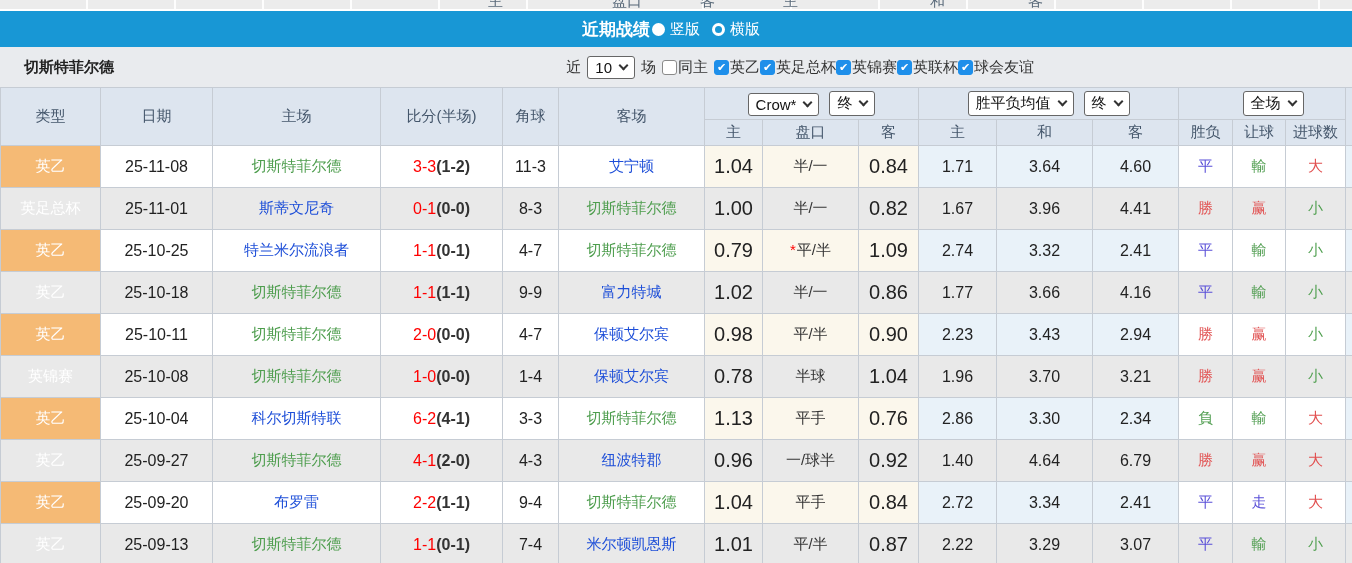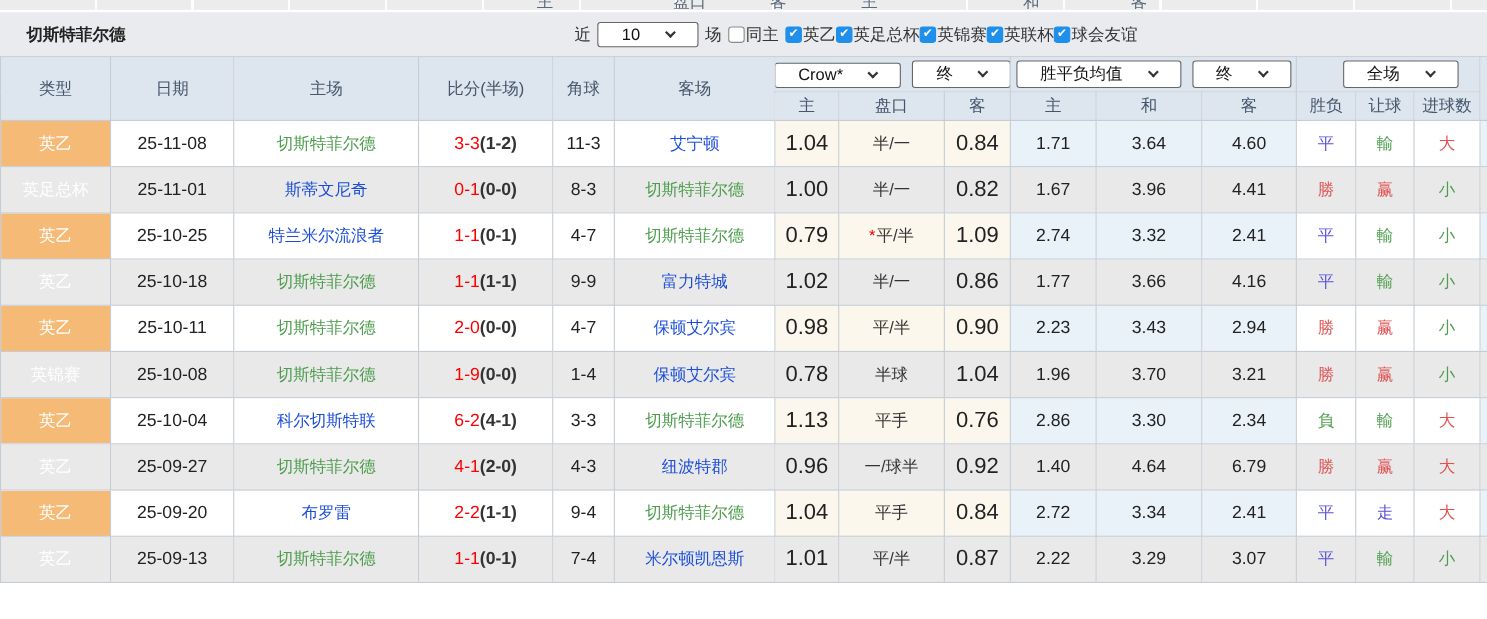--- a/index.html
+++ b/index.html
@@ -20,21 +20,21 @@
   .radio.ring { border:3px solid #fff; background:transparent; }
   .radio-label { color:#fff; font-size:15px; margin:0 10px 0 5px; }
 
   
   .filter-bar { height:40px; background:#e9ebee; display:flex; align-items:center;
     justify-content:space-between; padding-left:24px; }
   .team-name { font-weight:bold; font-size:15px; color:#222; }
   .controls { display:flex; align-items:center; gap:6px; font-size:15px; color:#333; margin-right:318px; }
 
   .sel { display:inline-flex; align-items:center; background:#fff; border:1px solid #666;
-    border-radius:3px; padding:2px 21px; font-size:15px; color:#111; gap:24px; white-space:nowrap; }
+    border-radius:3px; padding:2px 7px; font-size:15px; color:#111; gap:8px; white-space:nowrap; }
   .chev { width:7px; height:7px; border-left:2px solid #333; border-bottom:2px solid #333;
     transform:rotate(-45deg); display:inline-block; margin-top:-4px; }
 
   .cbwrap { display:inline-flex; align-items:center; gap:1px; }
   .cb { width:15px; height:15px; border-radius:3px; display:inline-flex; align-items:center;
     justify-content:center; font-size:11px; line-height:1; }
   .cb.on  { background:#1e8fea; color:#fff; border:1px solid #1e8fea; }
   .cb.off { background:#fff; border:1px solid #8a8a8a; }
 
   
@@ -70,20 +70,27 @@
 
   <div class="top-strip">
       <span style="left: 488px;">主</span>
       <span style="left: 612px;">盘口</span>
       <span style="left: 700px;">客</span>
       <span style="left: 783px;">主</span>
       <span style="left: 930px;">和</span>
       <span style="left: 1028px;">客</span>
     </div>
 
+  <div class="title-bar">
+    <span class="title">近期战绩</span>
+    <span class="radio filled"></span>
+    <span class="radio-label">竖版</span>
+    <span class="radio ring"></span>
+    <span class="radio-label">横版</span>
+  </div>
 
   <div class="filter-bar">
     <span class="team-name">切斯特菲尔德</span>
     <div class="controls">
       <span>近</span>
       <span class="sel">
         <span>10</span>
         <i class="chev"></i>
       </span>
       <span>场</span>
@@ -277,21 +284,21 @@
           <td class="mean">2.94</td>
           <td class="mark s-win">勝</td>
           <td class="mark s-win">赢</td>
           <td class="mark s-under">小</td>
           <td class="sliver"></td>
         </tr>
         <tr class="alt">
           <td class="lg-pink">英锦赛</td>
           <td class="date">25-10-08</td>
           <td class="team self">切斯特菲尔德</td>
-          <td class="scorecell"><span class="sc">1-9</span><span class="half">(0-0)</span></td>
+          <td class="scorecell"><span class="sc">1-0</span><span class="half">(0-0)</span></td>
           <td class="corner">1-4</td>
           <td class="team">保顿艾尔宾</td>
           <td class="odds">0.78</td>
           <td class="line">半球</td>
           <td class="odds">1.04</td>
           <td class="mean">1.96</td>
           <td class="mean">3.70</td>
           <td class="mean">3.21</td>
           <td class="mark s-win">勝</td>
           <td class="mark s-win">赢</td>

